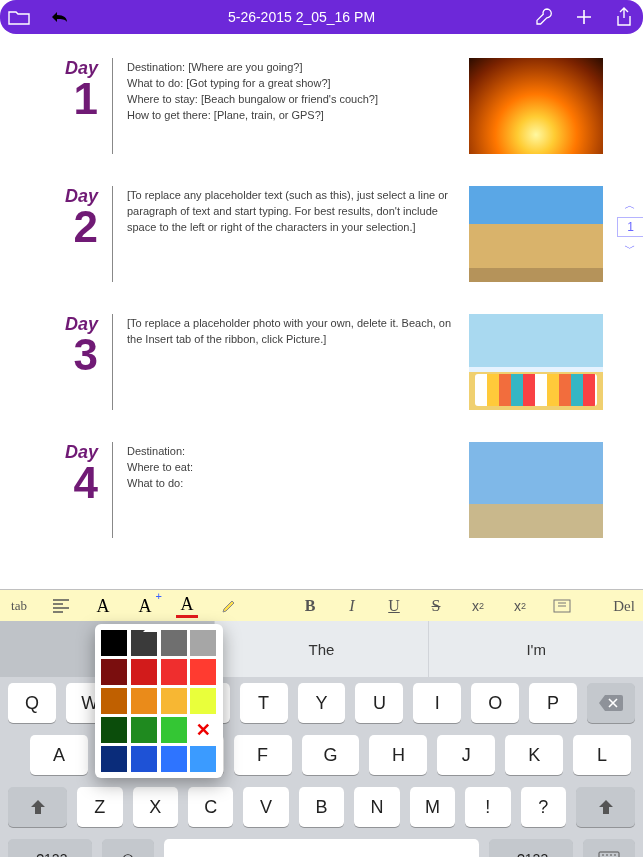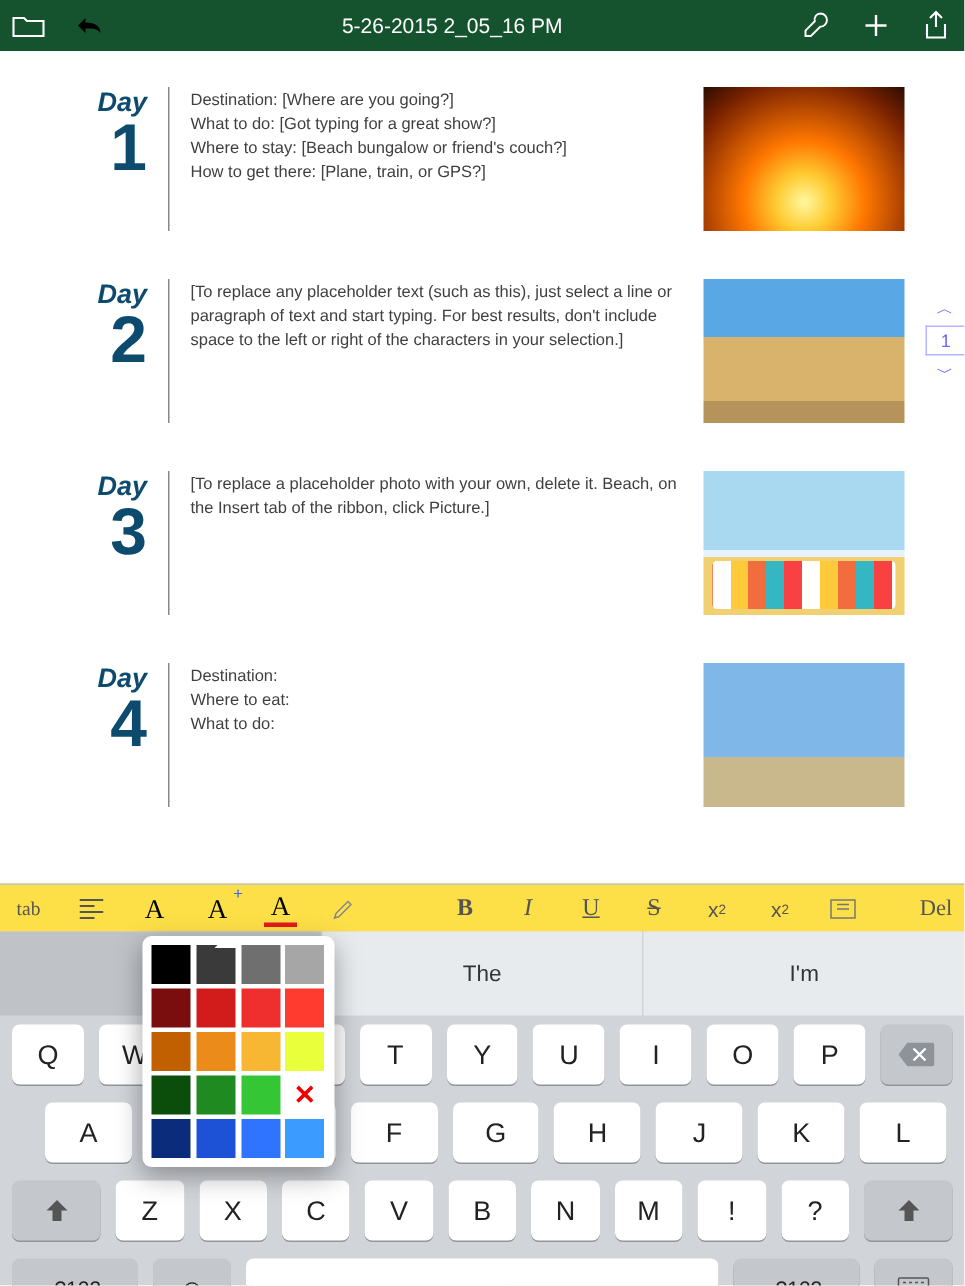--- a/index.html
+++ b/index.html
@@ -1,43 +1,43 @@
 <!DOCTYPE html>
 <html><head>
 <meta charset="utf-8">
 <style>
 * { margin: 0; padding: 0; box-sizing: border-box; font-family: -apple-system, Helvetica, Arial, sans-serif; }
 body { width: 643px; height: 857px; background: #fff; overflow: hidden; position: relative; }
 
-.topbar { height: 34px; background: #14532d; display: flex; align-items: center; color: #fff; padding: 0 8px; }
+.topbar { height: 34px; background: #6d28d9; display: flex; align-items: center; color: #fff; padding: 0 8px; border-radius: 16px; }
 .topbar .left, .topbar .right { display: flex; align-items: center; gap: 18px; }
 .topbar .center { flex: 1; text-align: center; font-size: 14px; }
 .tb-icon { width: 22px; height: 22px; display: flex; align-items: center; justify-content: center; }
 
 .document { padding: 24px 40px 0 40px; height: 555px; overflow: hidden; }
 .day-block { display: flex; gap: 14px; margin-bottom: 32px; }
-.day-label { min-width: 58px; text-align: right; color: #0c4a6e; }
+.day-label { min-width: 58px; text-align: right; color: #701a75; }
 .day-label .day-word { font-size: 18px; font-weight: bold; font-style: italic; }
 .day-label .day-num { font-size: 44px; font-weight: bold; line-height: 1; margin-top: -2px; }
 .divider { width: 1px; background: #888; }
 .day-text { flex: 1; font-size: 11px; color: #404040; line-height: 1.45; padding-top: 2px; }
 .day-text .line { display: block; }
 .day-photo { width: 134px; height: 96px; background: #ddd; }
 
 .photo1 { background: radial-gradient(circle at 50% 80%, #fff8a0 0%, #ffcc33 18%, #ff7700 40%, #7a2200 80%, #2a0c00 100%); }
 .photo2 { background: linear-gradient(to bottom, #5aa7e6 0 40%, #d9b36b 40% 85%, #b5935a 85% 100%); }
 .photo3 { background: linear-gradient(to bottom, #a9d9f0 0 55%, #e6f3ff 55% 60%, #f0d070 60% 100%); position: relative; }
 .photo3::after { content:""; position:absolute; left:6px; right:6px; top:62%; bottom:4px; background: repeating-linear-gradient(90deg,#fff 0 12px,#ffca3a 12px 24px,#f26d3d 24px 36px,#35b6c3 36px 48px,#f94144 48px 60px); border-radius: 3px; }
 .photo4 { background: linear-gradient(to bottom,#7fb8e8 0 65%,#c9b88c 65% 100%); }
 
 .page-indicator { position: absolute; right: 0; top: 198px; display: flex; flex-direction: column; align-items: center; gap: 4px; color: #6a67ff; font-size: 12px; }
 .page-indicator .chev { font-size: 11px; }
 .page-indicator .box { border: 1px solid #b5b3ff; border-right: none; width: 26px; height: 20px; display: flex; align-items: center; justify-content: center; font-size: 12px; color: #6a67ff; }
 
-.format-bar { position: absolute; left: 0; right: 0; top: 589px; height: 32px; background: #fde047; border-top: 1px solid #c0c0c0; display: flex; align-items: center; padding: 16px 8px; gap: 20px; font-size: 13px; color: #555; }
+.format-bar { position: absolute; left: 0; right: 0; top: 589px; height: 32px; background: #fef9c3; border-top: 1px solid #c0c0c0; display: flex; align-items: center; padding: 16px 8px; gap: 20px; font-size: 13px; color: #555; }
 .format-bar .fb-item { display: flex; align-items: center; justify-content: center; min-width: 22px; height: 24px; font-family: 'Times New Roman', serif; }
 .format-bar .spacer { flex: 1; }
 
 .keyboard-area { position: absolute; left: 0; right: 0; top: 621px; bottom: 0; background: #d1d4d9; }
 .suggest-row { height: 56px; display: flex; gap: 1px; }
 .suggest-row .sugg { flex: 1; background: #e8ebee; display: flex; align-items: center; justify-content: center; font-size: 15px; color: #333; }
 .suggest-row .sugg.dim { color: rgba(255,255,255,0.25); background: #bfc3c8; }
 
 .krow { display: flex; gap: 10px; padding: 6px 8px; }
 .key { background: #fff; border-radius: 5px; box-shadow: 0 1px 0 rgba(0,0,0,0.3); height: 40px; display: flex; align-items: center; justify-content: center; font-size: 18px; color: #222; flex: 1; }

